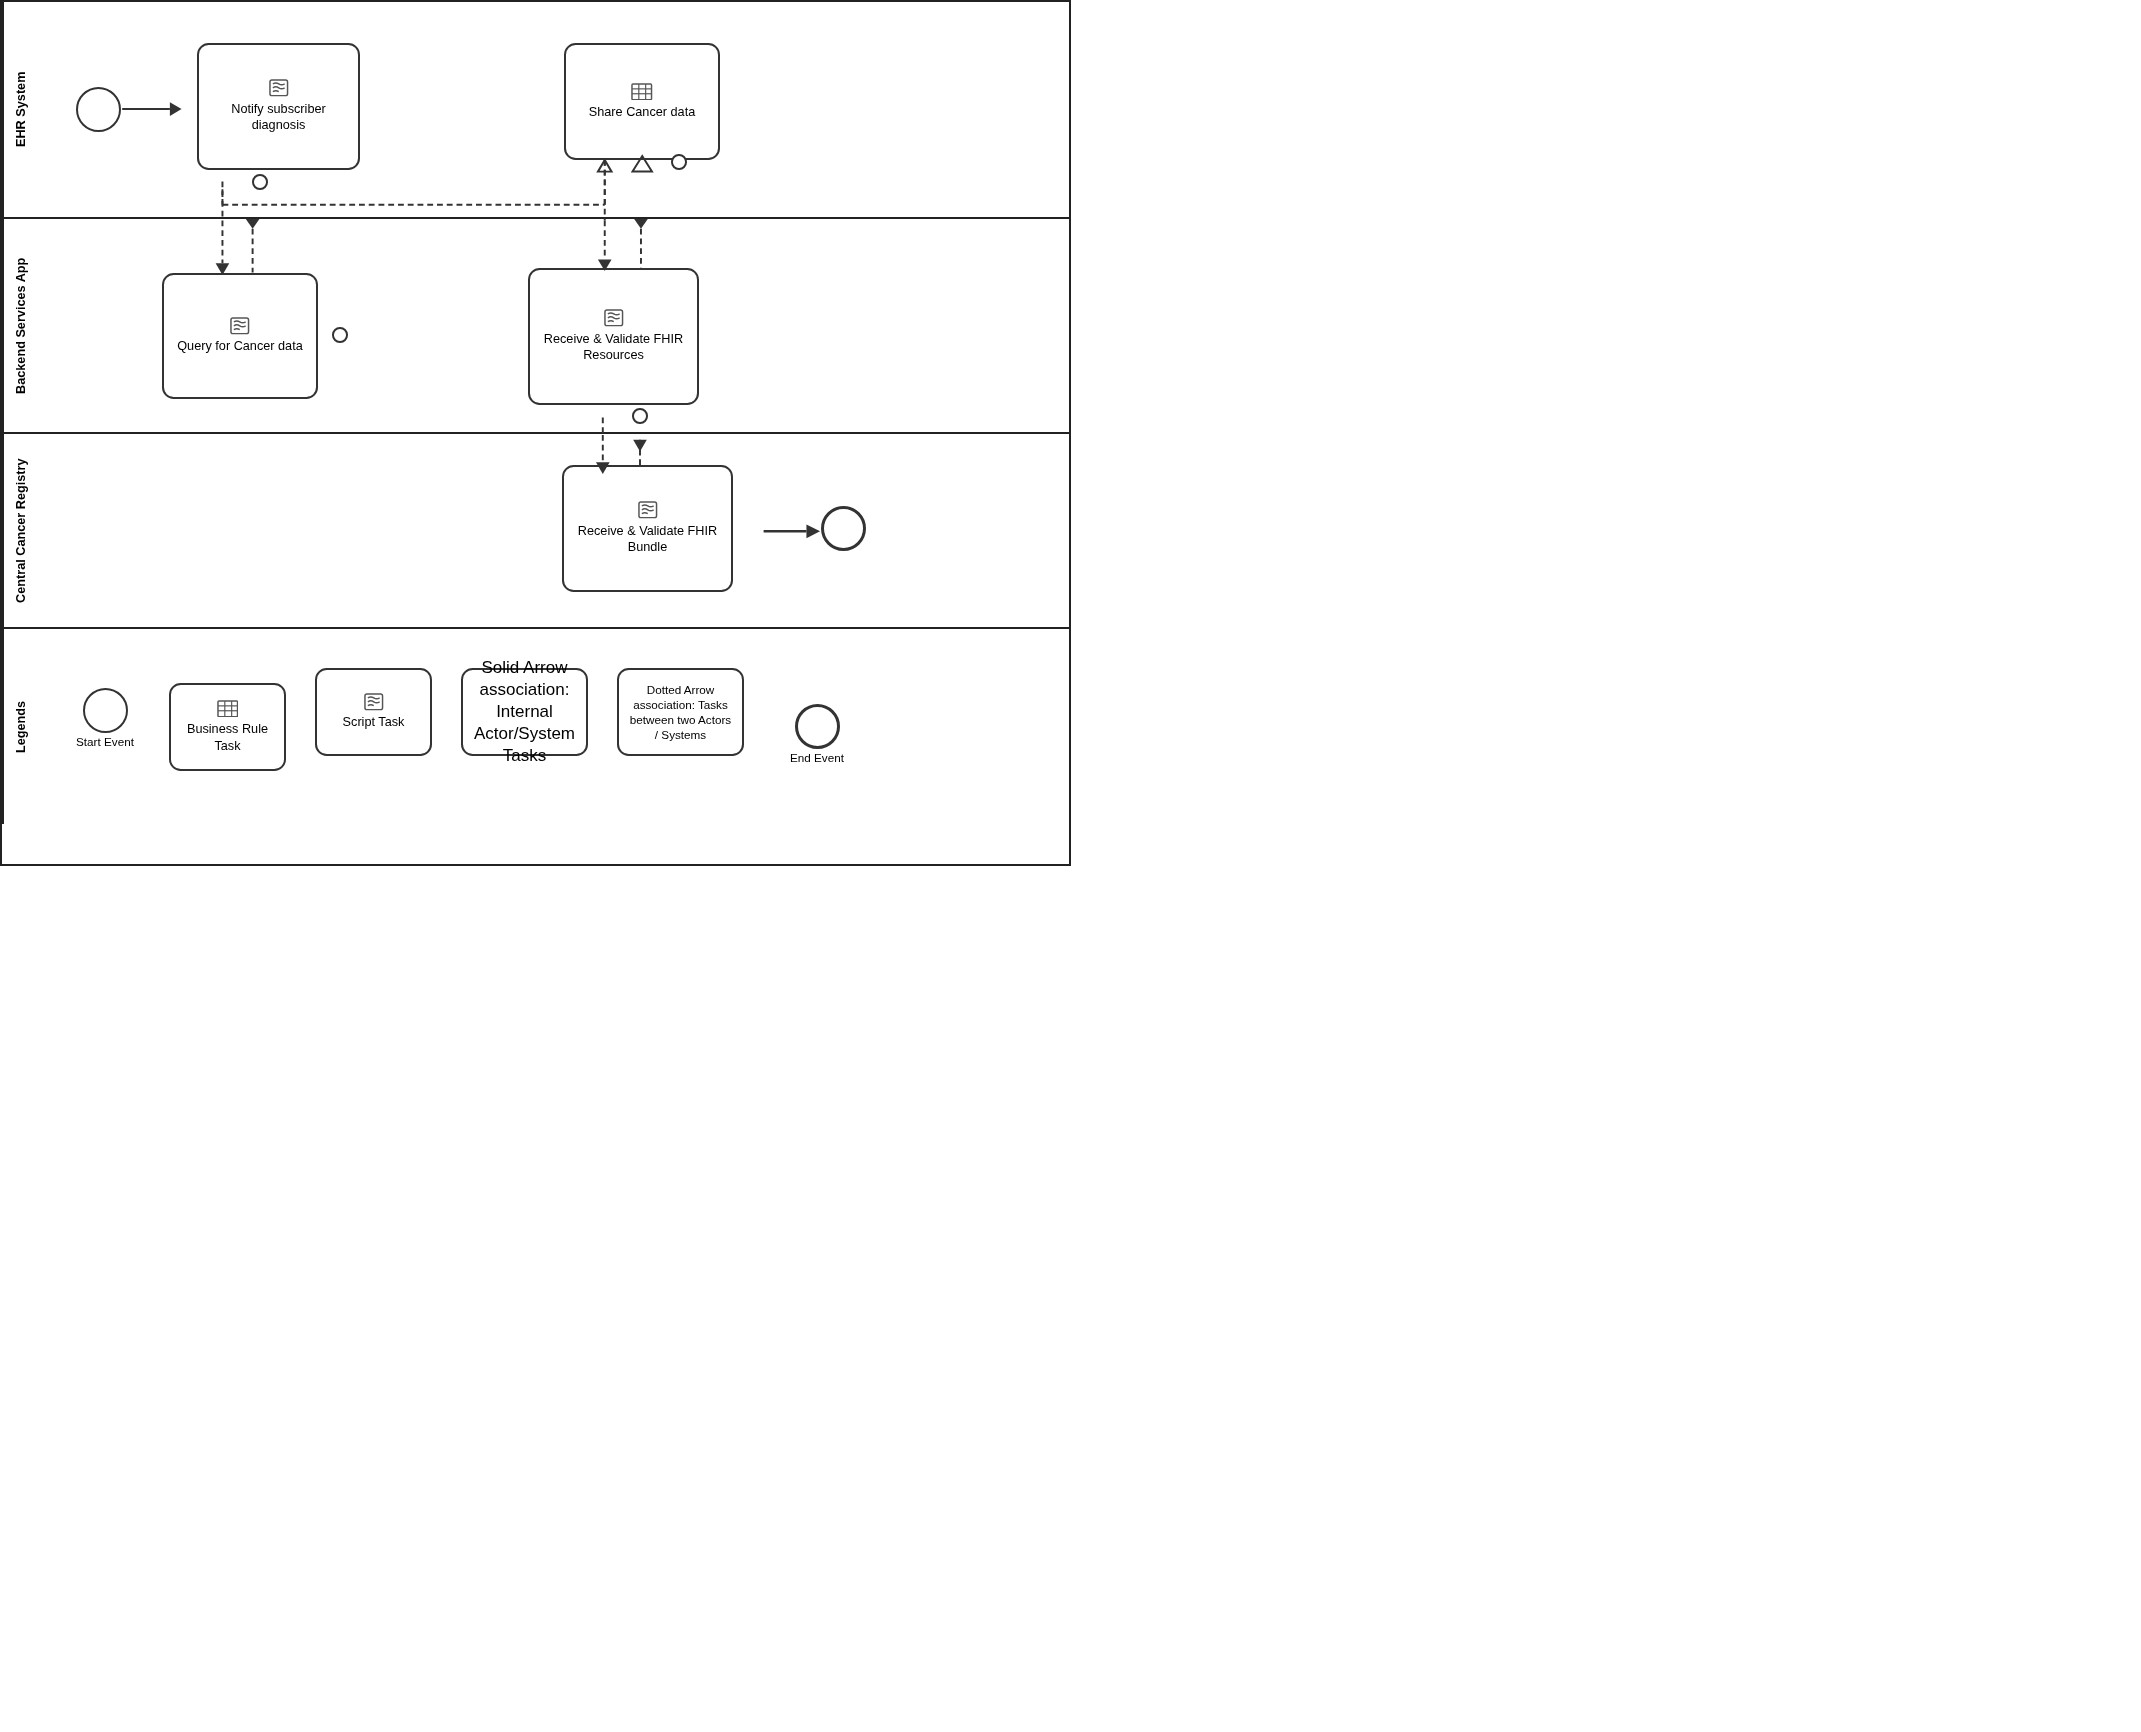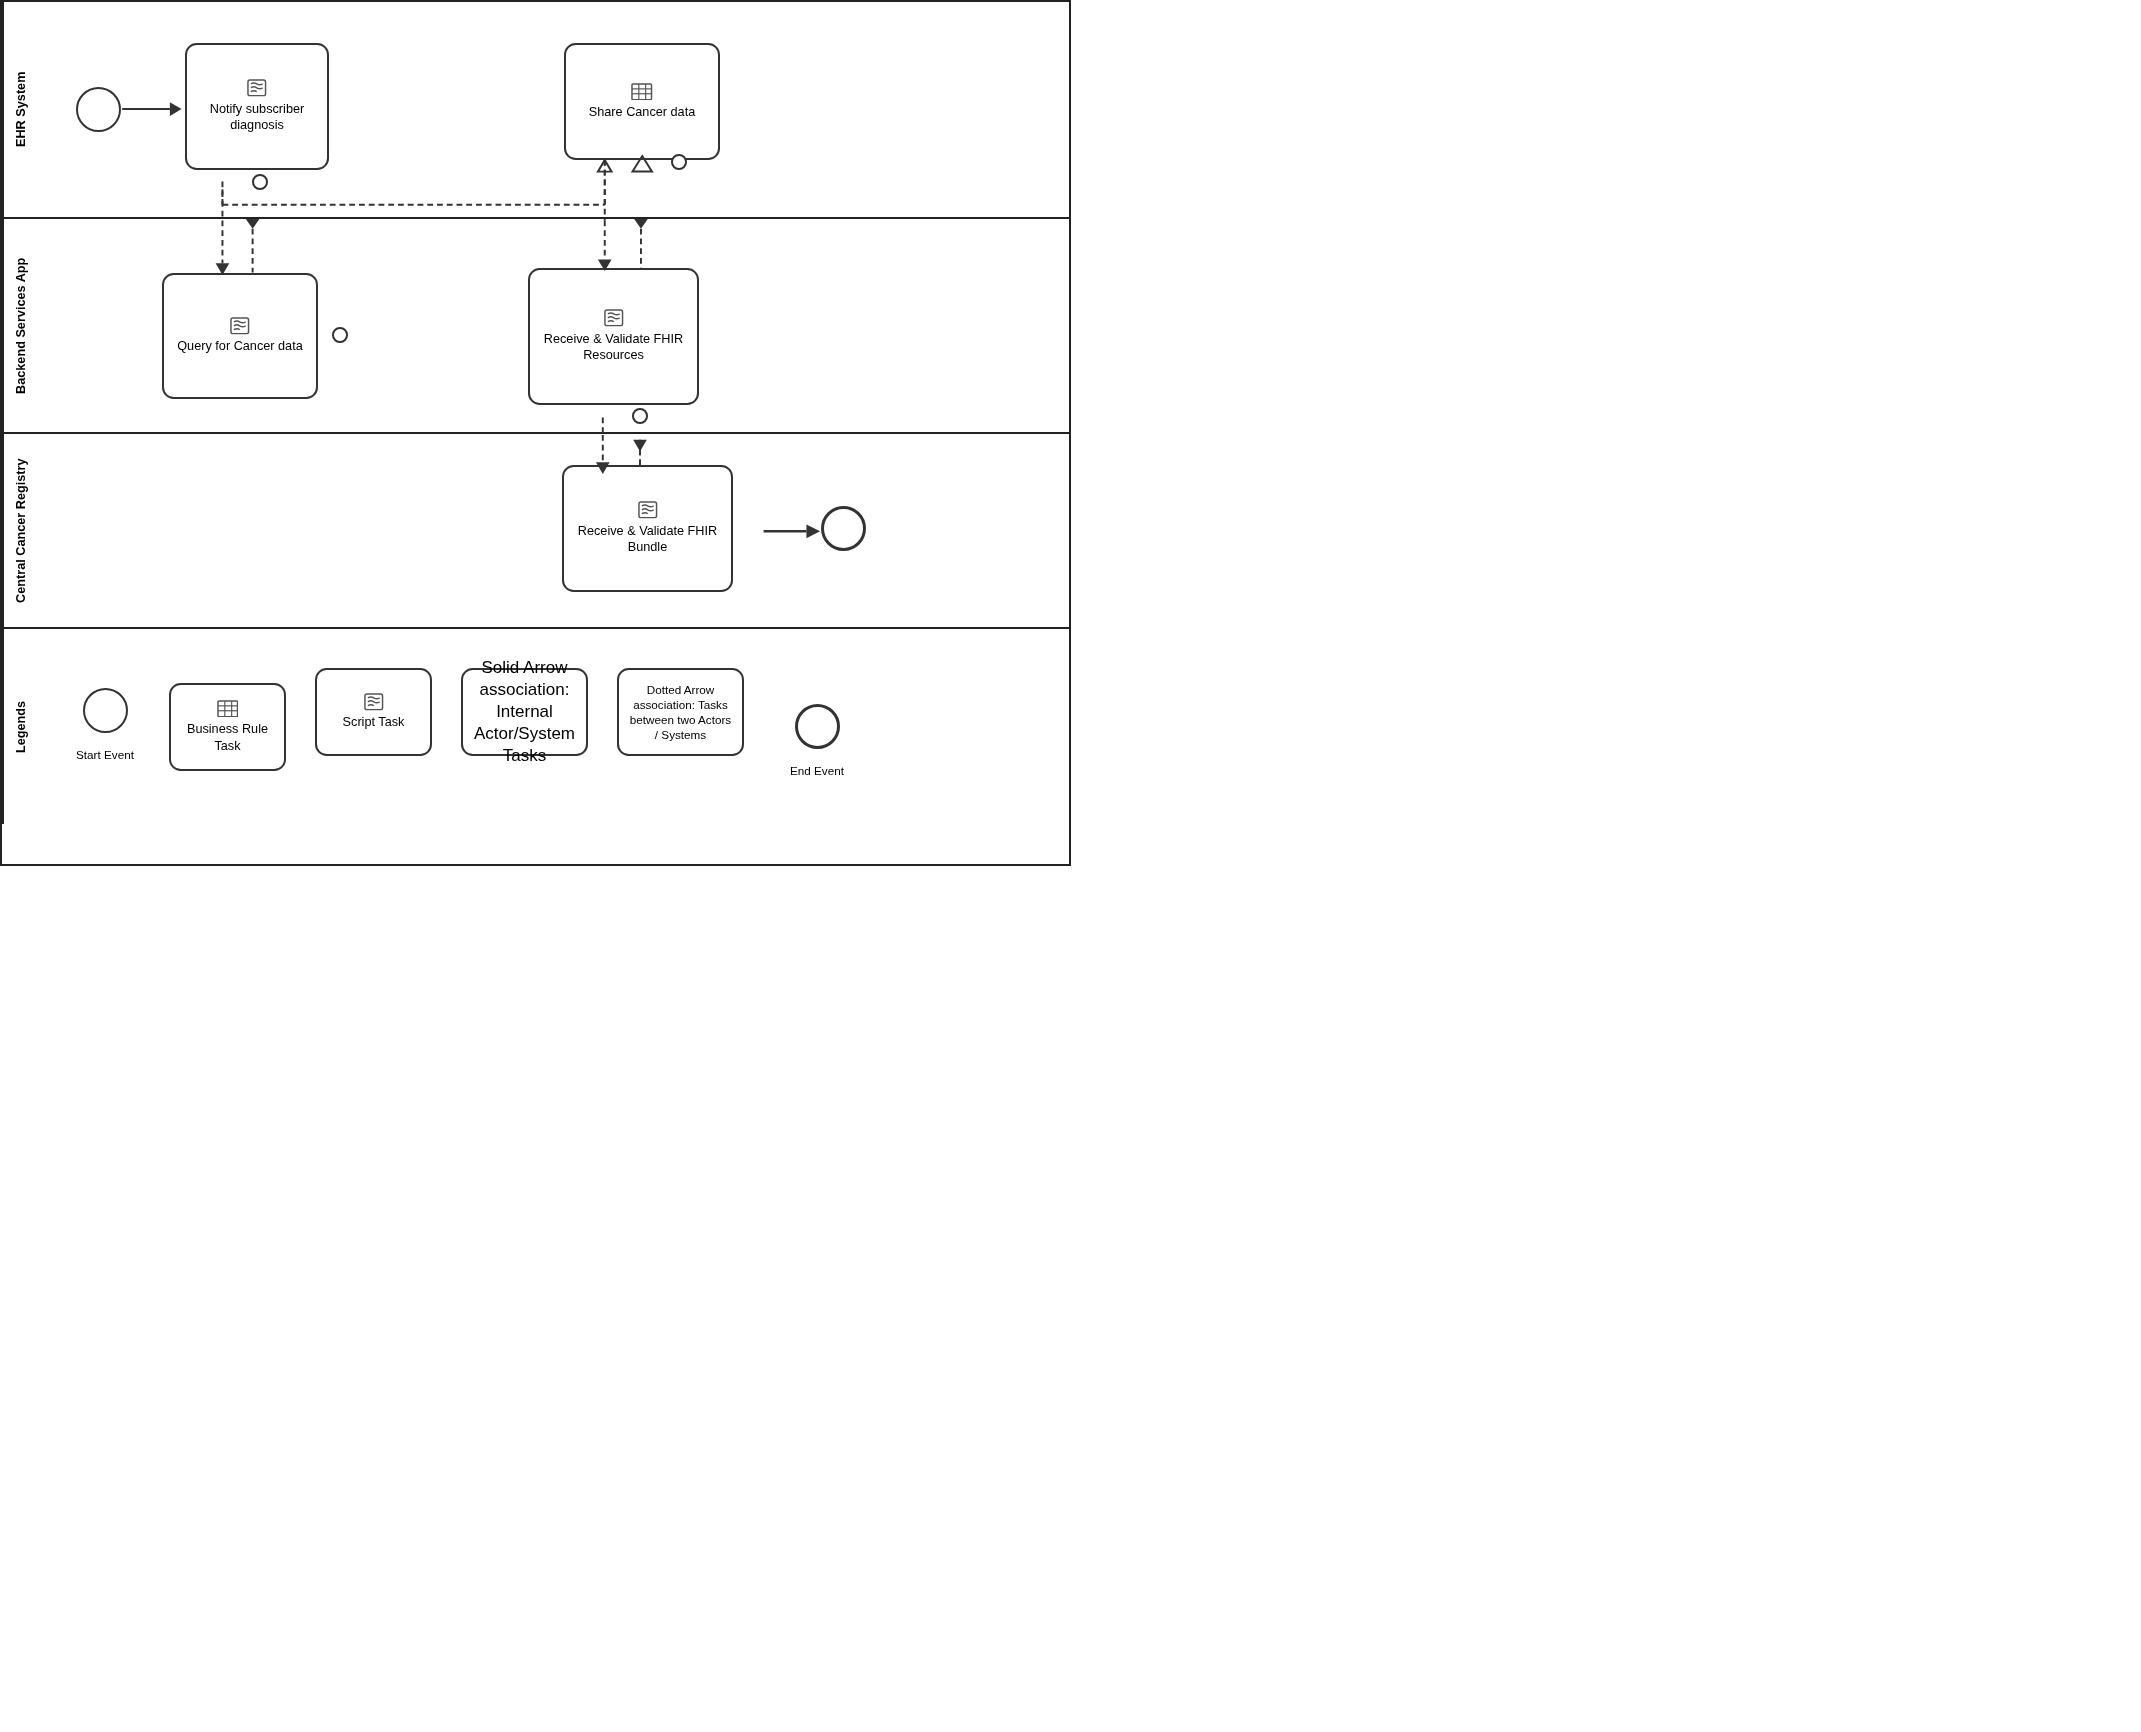--- a/index.html
+++ b/index.html
@@ -112,21 +112,21 @@
     
     .legend-item {
       position: absolute;
       display: flex;
       flex-direction: column;
       align-items: center;
       text-align: center;
       font-size: 11.7px;
     }
     .legend-label {
-      margin-top: 14px;
+      margin-top: 1px;
       font-size: 11.7px;
       line-height: 1.3;
       text-align: center;
     }
   </style>
 </head>
 <body>
 
 <div class="diagram-container">
 
@@ -134,21 +134,21 @@
     <div class="lane-label">EHR System</div>
     <div class="lane-content">
 
       <div class="event-circle start-event" style="width:45px;height:45px;left:39px;top:85px;"></div>
 
       <svg class="arrows" style="overflow:visible;" viewBox="0 0 300 150" width="293" height="146">
         <line x1="87" y1="110" x2="136" y2="110" stroke="#333" stroke-width="2"></line>
         <polygon points="136,103 148,110 136,117" fill="#333"></polygon>
       </svg>
 
-      <div class="task-box" style="width:144px;height:127px;left:148px;top:41px;">
+      <div class="task-box" style="width:163px;height:127px;left:160px;top:41px;">
         <svg class="script-icon" viewBox="0 0 22 18">
           <rect x="2" y="1" width="18" height="16" rx="2" fill="none" stroke="#555" stroke-width="1.5"></rect>
           <path d="M5 5 Q8 3 11 5 Q14 7 17 5" fill="none" stroke="#555" stroke-width="1.5"></path>
           <path d="M5 9 Q8 7 11 9 Q14 11 17 9" fill="none" stroke="#555" stroke-width="1.5"></path>
           <path d="M5 13 Q8 11 11 13" fill="none" stroke="#555" stroke-width="1.5"></path>
         </svg>
         <span>Notify subscriber diagnosis</span>
       </div>
 
       <div class="small-circle" style="width:15.6px;height:15.6px;left:215px;top:172px;"></div>

